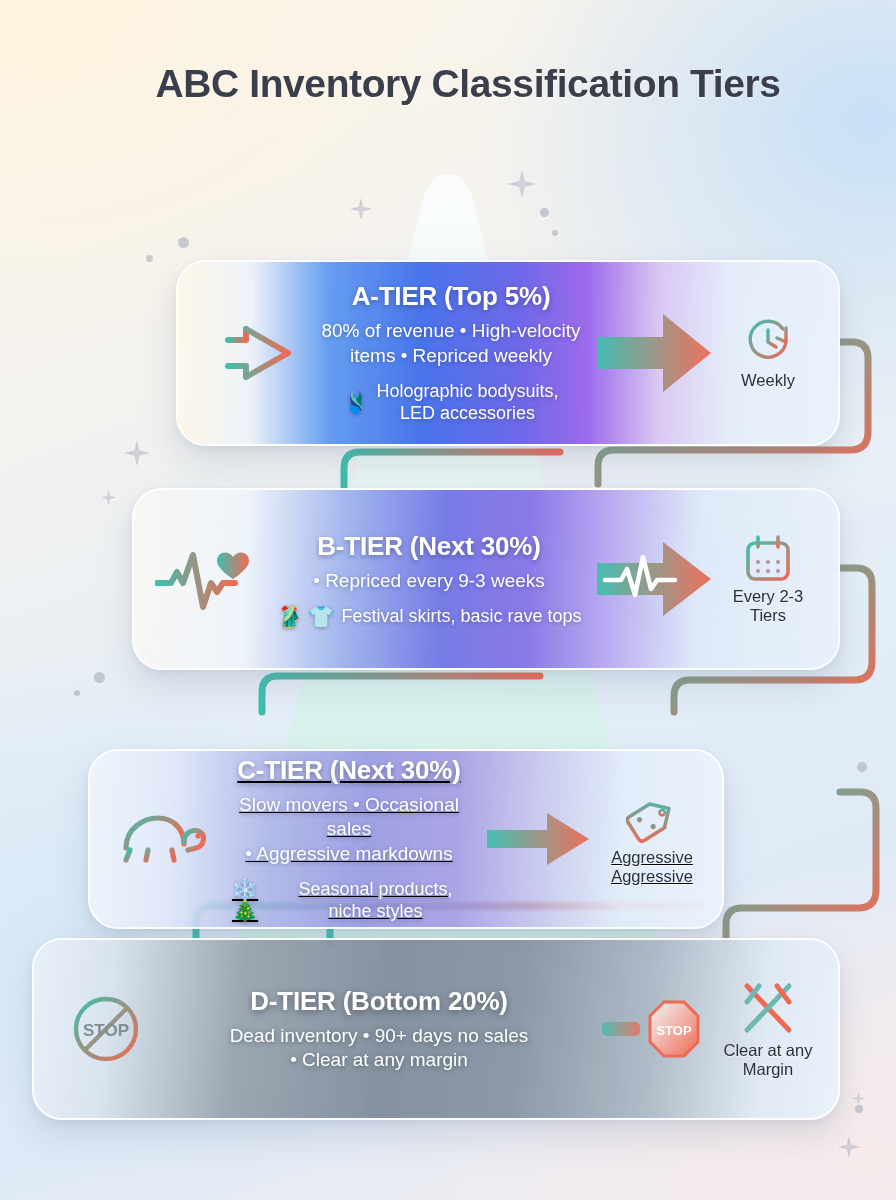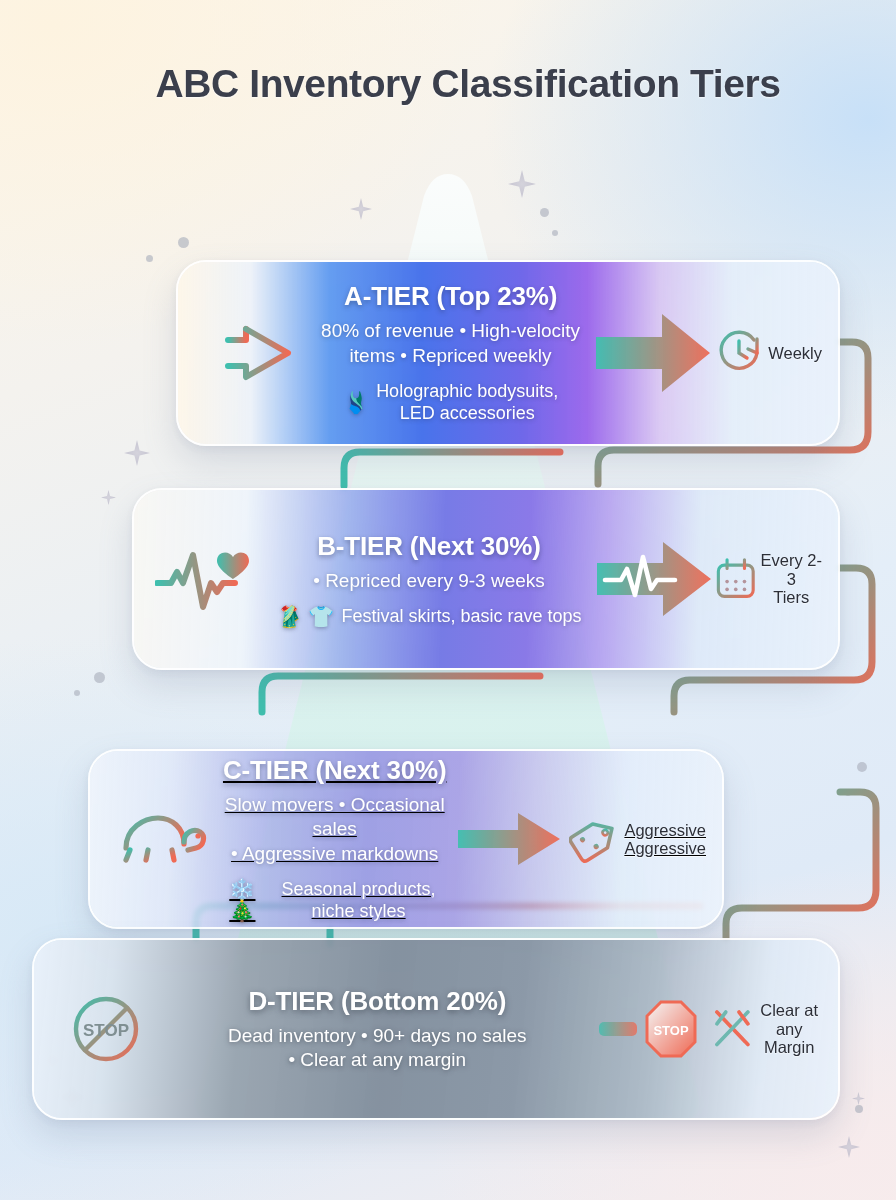--- a/index.html
+++ b/index.html
@@ -131,21 +131,21 @@
     position: relative; z-index: 1;
     display: flex; align-items: center;
     width: 100%; height: 100%;
     padding: 0 16px;
   }
 
   .left-icon { flex: 0 0 112px; display: flex; align-items: center; justify-content: center; }
   .mid-arrow { flex: 0 0 118px; display: flex; align-items: center; justify-content: center; }
   .right-badge {
     flex: 0 0 108px;
-    display: flex; flex-direction: row; align-items: center; justify-content: flex-start;
+    display: flex; flex-direction: column; align-items: center; justify-content: flex-start;
     gap: 3px;
   }
   .badge-label {
     font-size: 16.5px; color: #2c2f38; text-align: center; line-height: 1.12;
     font-weight: 400;
     text-shadow: 0 1px 1px rgba(255,255,255,.65);
   }
 
   .body { flex: 1 1 auto; text-align: center; padding: 0 4px; }
   .tier-title {
@@ -260,21 +260,21 @@
             <path d="M44 9 L86 33 L44 57 L44 46 L26 46"></path>
             <path d="M10 20 L18 20"></path>
               <path d="M4 33 L12 33"></path>
             <path d="M22 33 L40 33"></path>
               <path d="M13 46 L21 46"></path>
           </g>
         </svg>
       </div>
 
       <div class="body">
-        <div class="tier-title">A-TIER (Top 23%)</div>
+        <div class="tier-title">A-TIER (Top 5%)</div>
         <div class="tier-desc">80% of revenue • High-velocity</div>
         <div class="tier-desc">items • Repriced weekly</div>
         <div class="tier-examples">
           <span class="emo">🩱</span>
           <span class="extxt">
             <span>Holographic bodysuits,</span><br>
             <span>LED accessories</span>
           </span>
         </div>
       </div>

